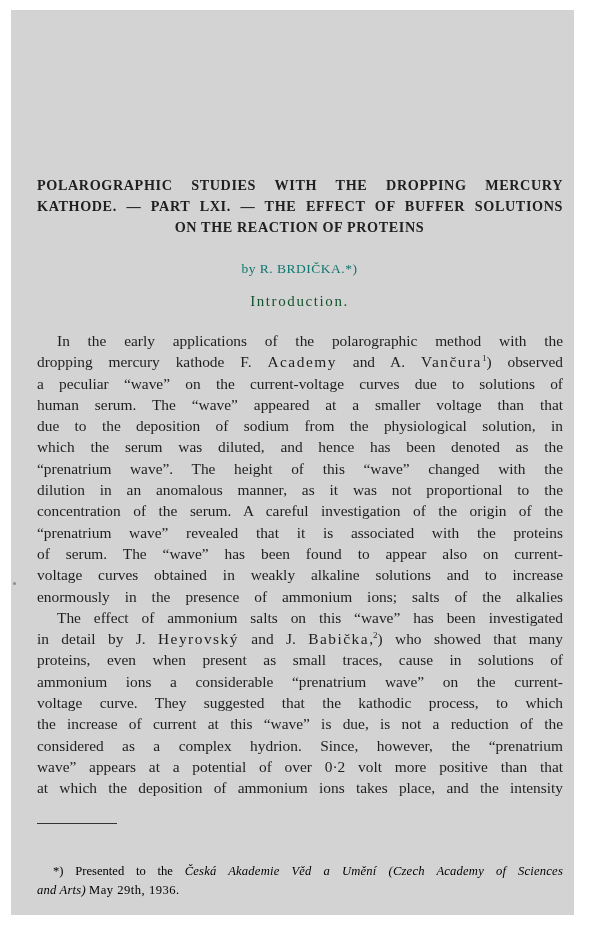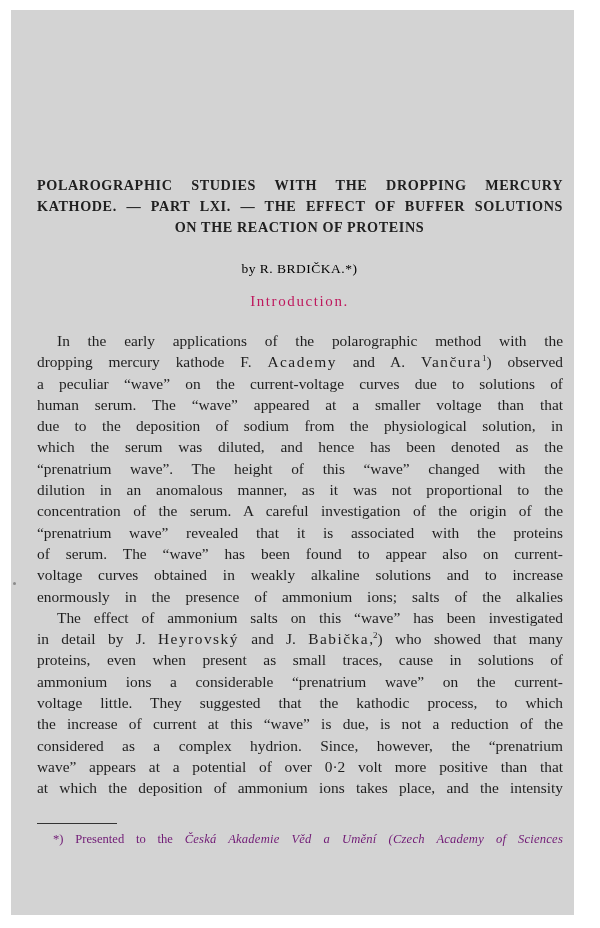--- a/index.html
+++ b/index.html
@@ -43,31 +43,31 @@
     padding: 0 25px 0 26px;
   }
   .author {
     position: absolute;
     left: 0;
     top: 251px;
     width: 577px;
     text-align: center;
     font-size: 13.5px;
     letter-spacing: 0.5px;
-    color: #000000;
+    color: #0f766e;
   }
   .section {
     position: absolute;
     left: 0;
     top: 283px;
     width: 577px;
     text-align: center;
     font-size: 15px;
     letter-spacing: 1.6px;
-    color: #be185d;
+    color: #14532d;
   }
   .body {
     position: absolute;
     left: 26px;
     top: 320px;
     width: 526px;
     font-size: 15.4px;
     line-height: 21.3px;
     color: #1e1e1e;
   }
@@ -99,25 +99,25 @@
     position: absolute;
     left: 26px;
     top: 813px;
     width: 80px;
     height: 1px;
     background: #333;
   }
   .footnote {
     position: absolute;
     left: 26px;
-    top: 820px;
+    top: 852px;
     width: 526px;
     font-size: 12.6px;
     line-height: 18.5px;
-    color: #701a75;
+    color: #000000;
   }
   .footnote .ln {
     display: block;
     white-space: nowrap;
     text-align: justify;
     text-align-last: justify;
   }
   .footnote .ln.first {
     padding-left: 16px;
   }
@@ -167,29 +167,30 @@
       <span class="ln">“prenatrium wave” revealed that it is associated with the proteins</span>
       <span class="ln">of serum. The “wave” has been found to appear also on current-</span>
       <span class="ln">voltage curves obtained in weakly alkaline solutions and to increase</span>
       <span class="ln">enormously in the presence of ammonium ions; salts of the alkalies</span>
     </p>
     <p>
       <span class="ln first">The effect of ammonium salts on this “wave” has been investigated</span>
       <span class="ln">in detail by J. <span class="spaced">Heyrovský</span> and J. <span class="spaced">Babička</span>,<sup>2</sup>) who showed that many</span>
       <span class="ln">proteins, even when present as small traces, cause in solutions of</span>
       <span class="ln">ammonium ions a considerable “prenatrium wave” on the current-</span>
-      <span class="ln">voltage little. They suggested that the kathodic process, to which</span>
+      <span class="ln">voltage curve. They suggested that the kathodic process, to which</span>
       <span class="ln">the increase of current at this “wave” is due, is not a reduction of the</span>
       <span class="ln">considered as a complex hydrion. Since, however, the “prenatrium</span>
       <span class="ln">wave” appears at a potential of over 0·2 volt more positive than that</span>
       <span class="ln">at which the deposition of ammonium ions takes place, and the intensity</span>
     </p>
   </div>
 
   <div class="rule"></div>
 
   <div class="footnote">
     <span class="ln first"><span>*)</span> <span>Presented to the</span> <i>Česká Akademie Věd a Umění (Czech Academy of Sciences</i></span>
+    <span class="ln last"><i>and Arts)</i> <span class="date">May 29th, 1936.</span></span>
   </div>
 
   <div class="speck" style="left:2px; top:572px;"></div>
   <div class="speck" style="left:477px; top:498px; width:2px; height:2px;"></div>
 </div>
 
 </body></html>

